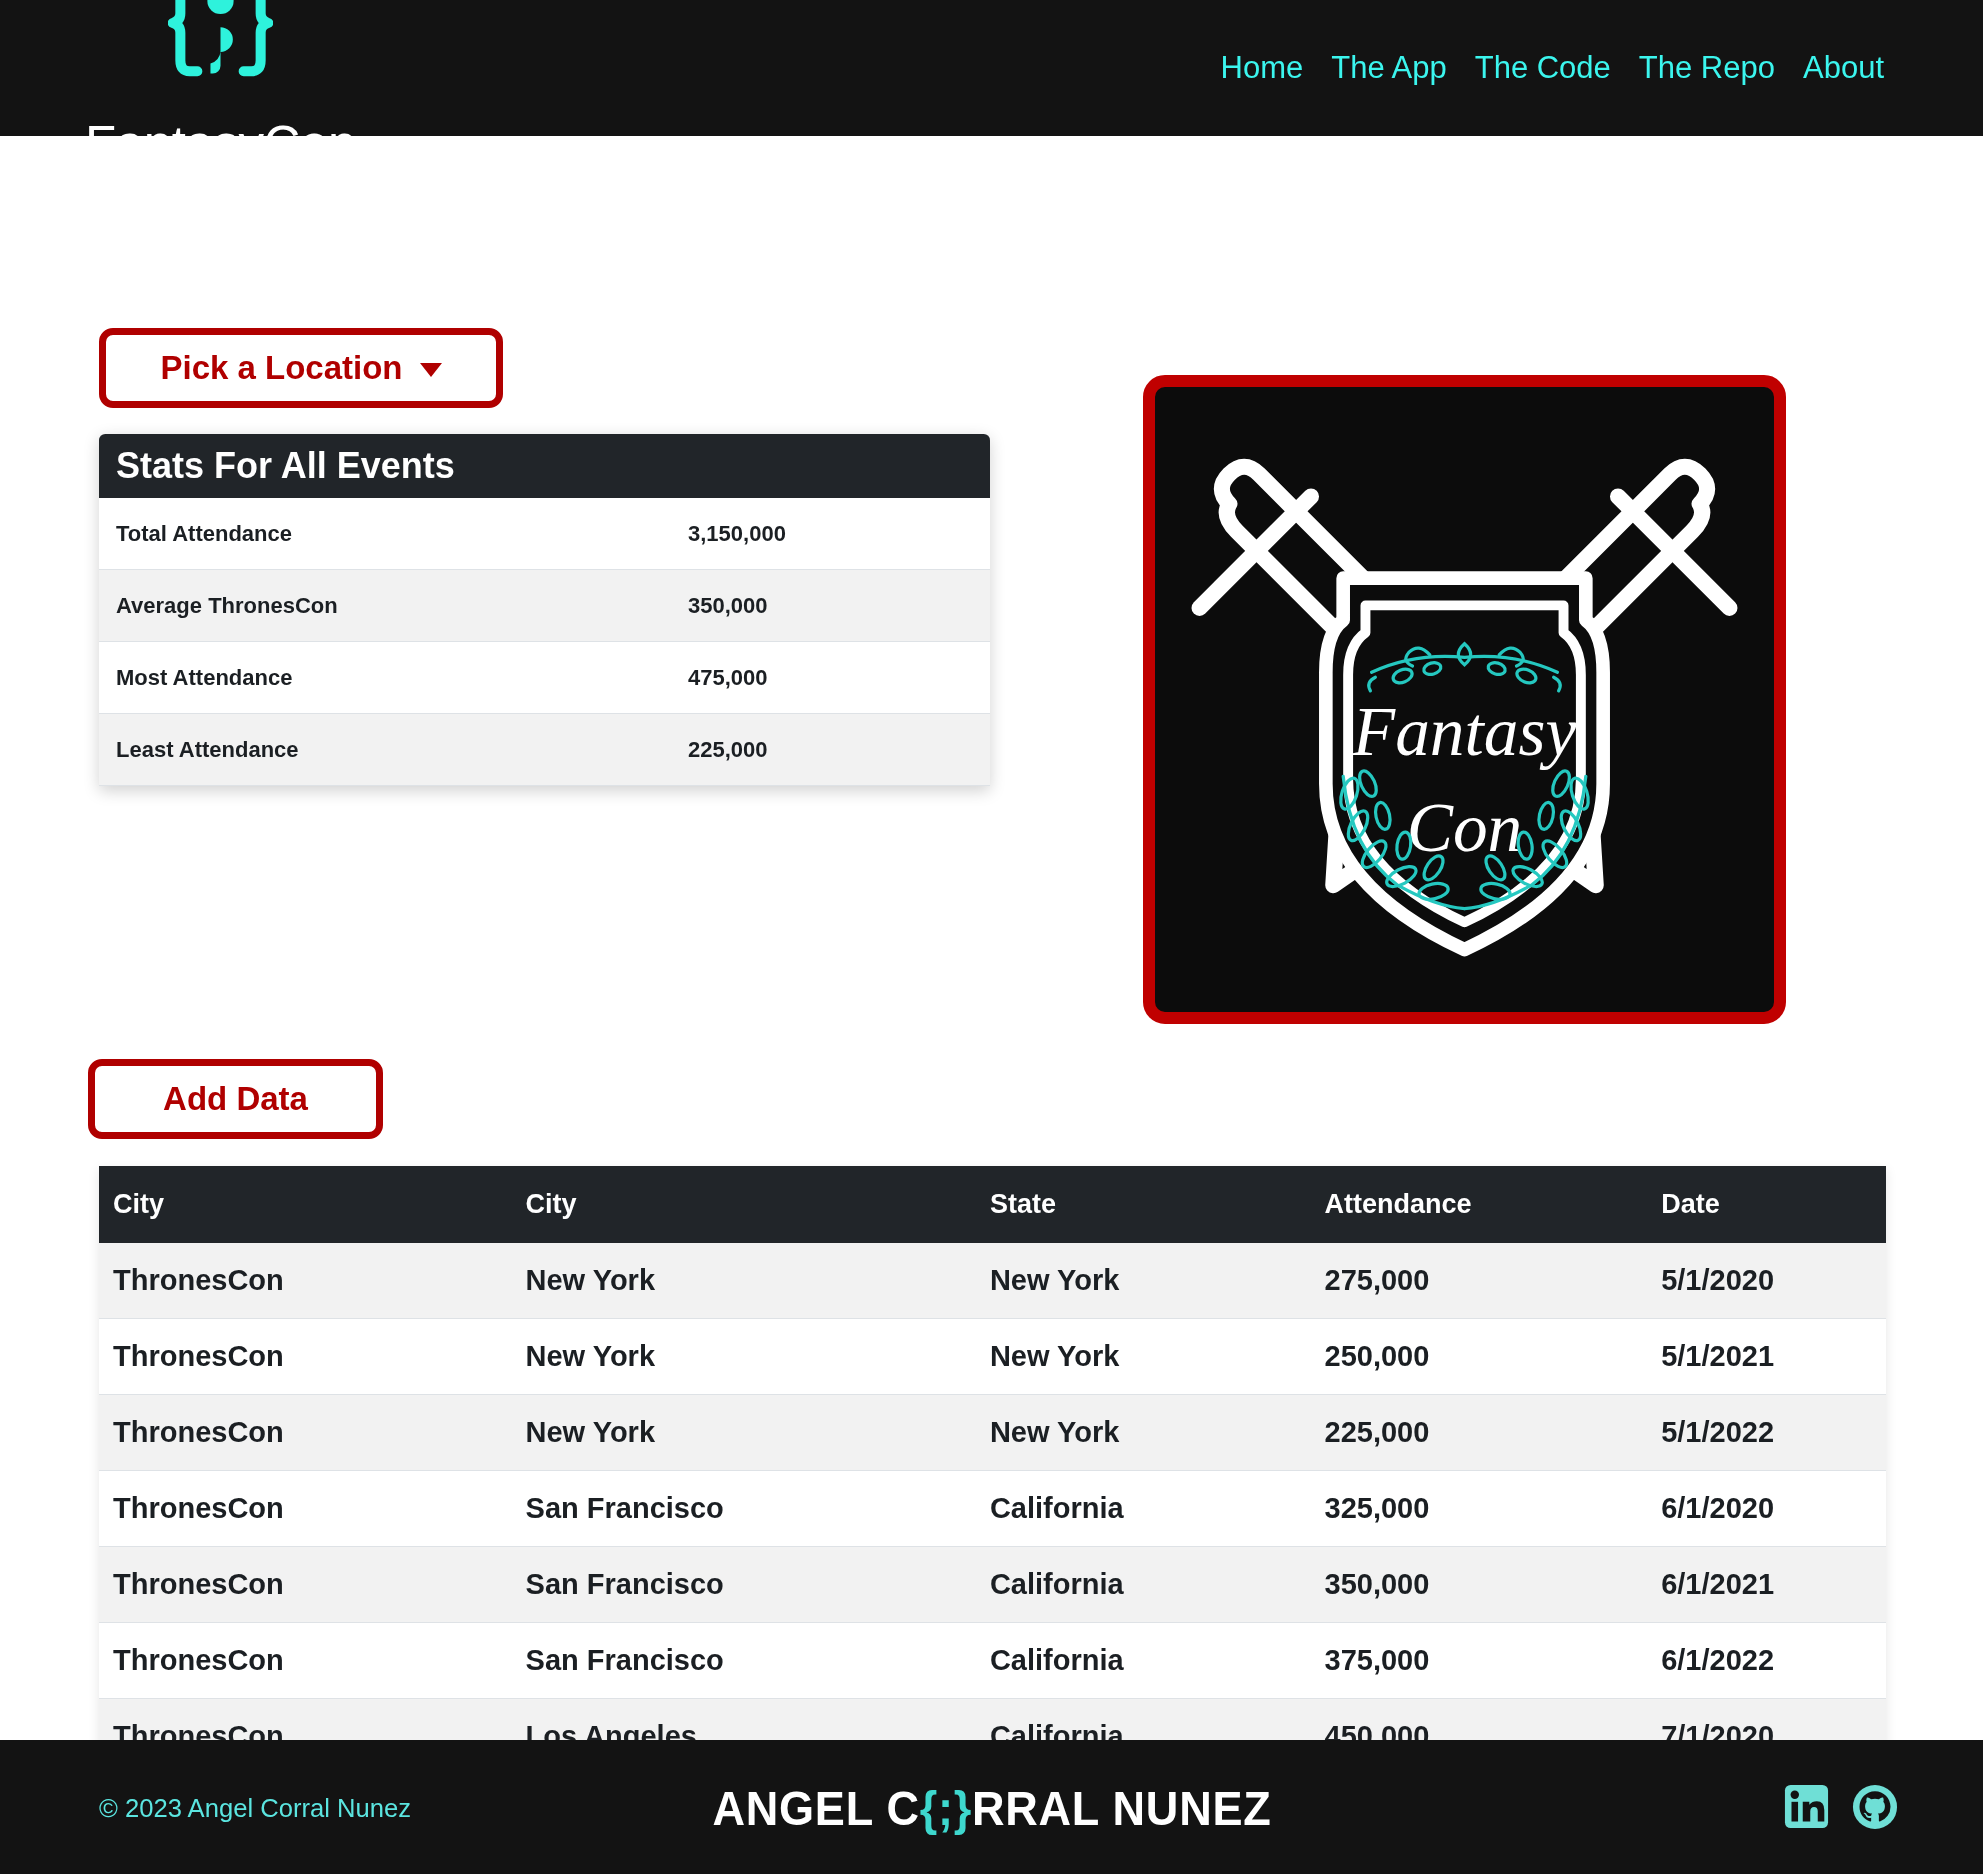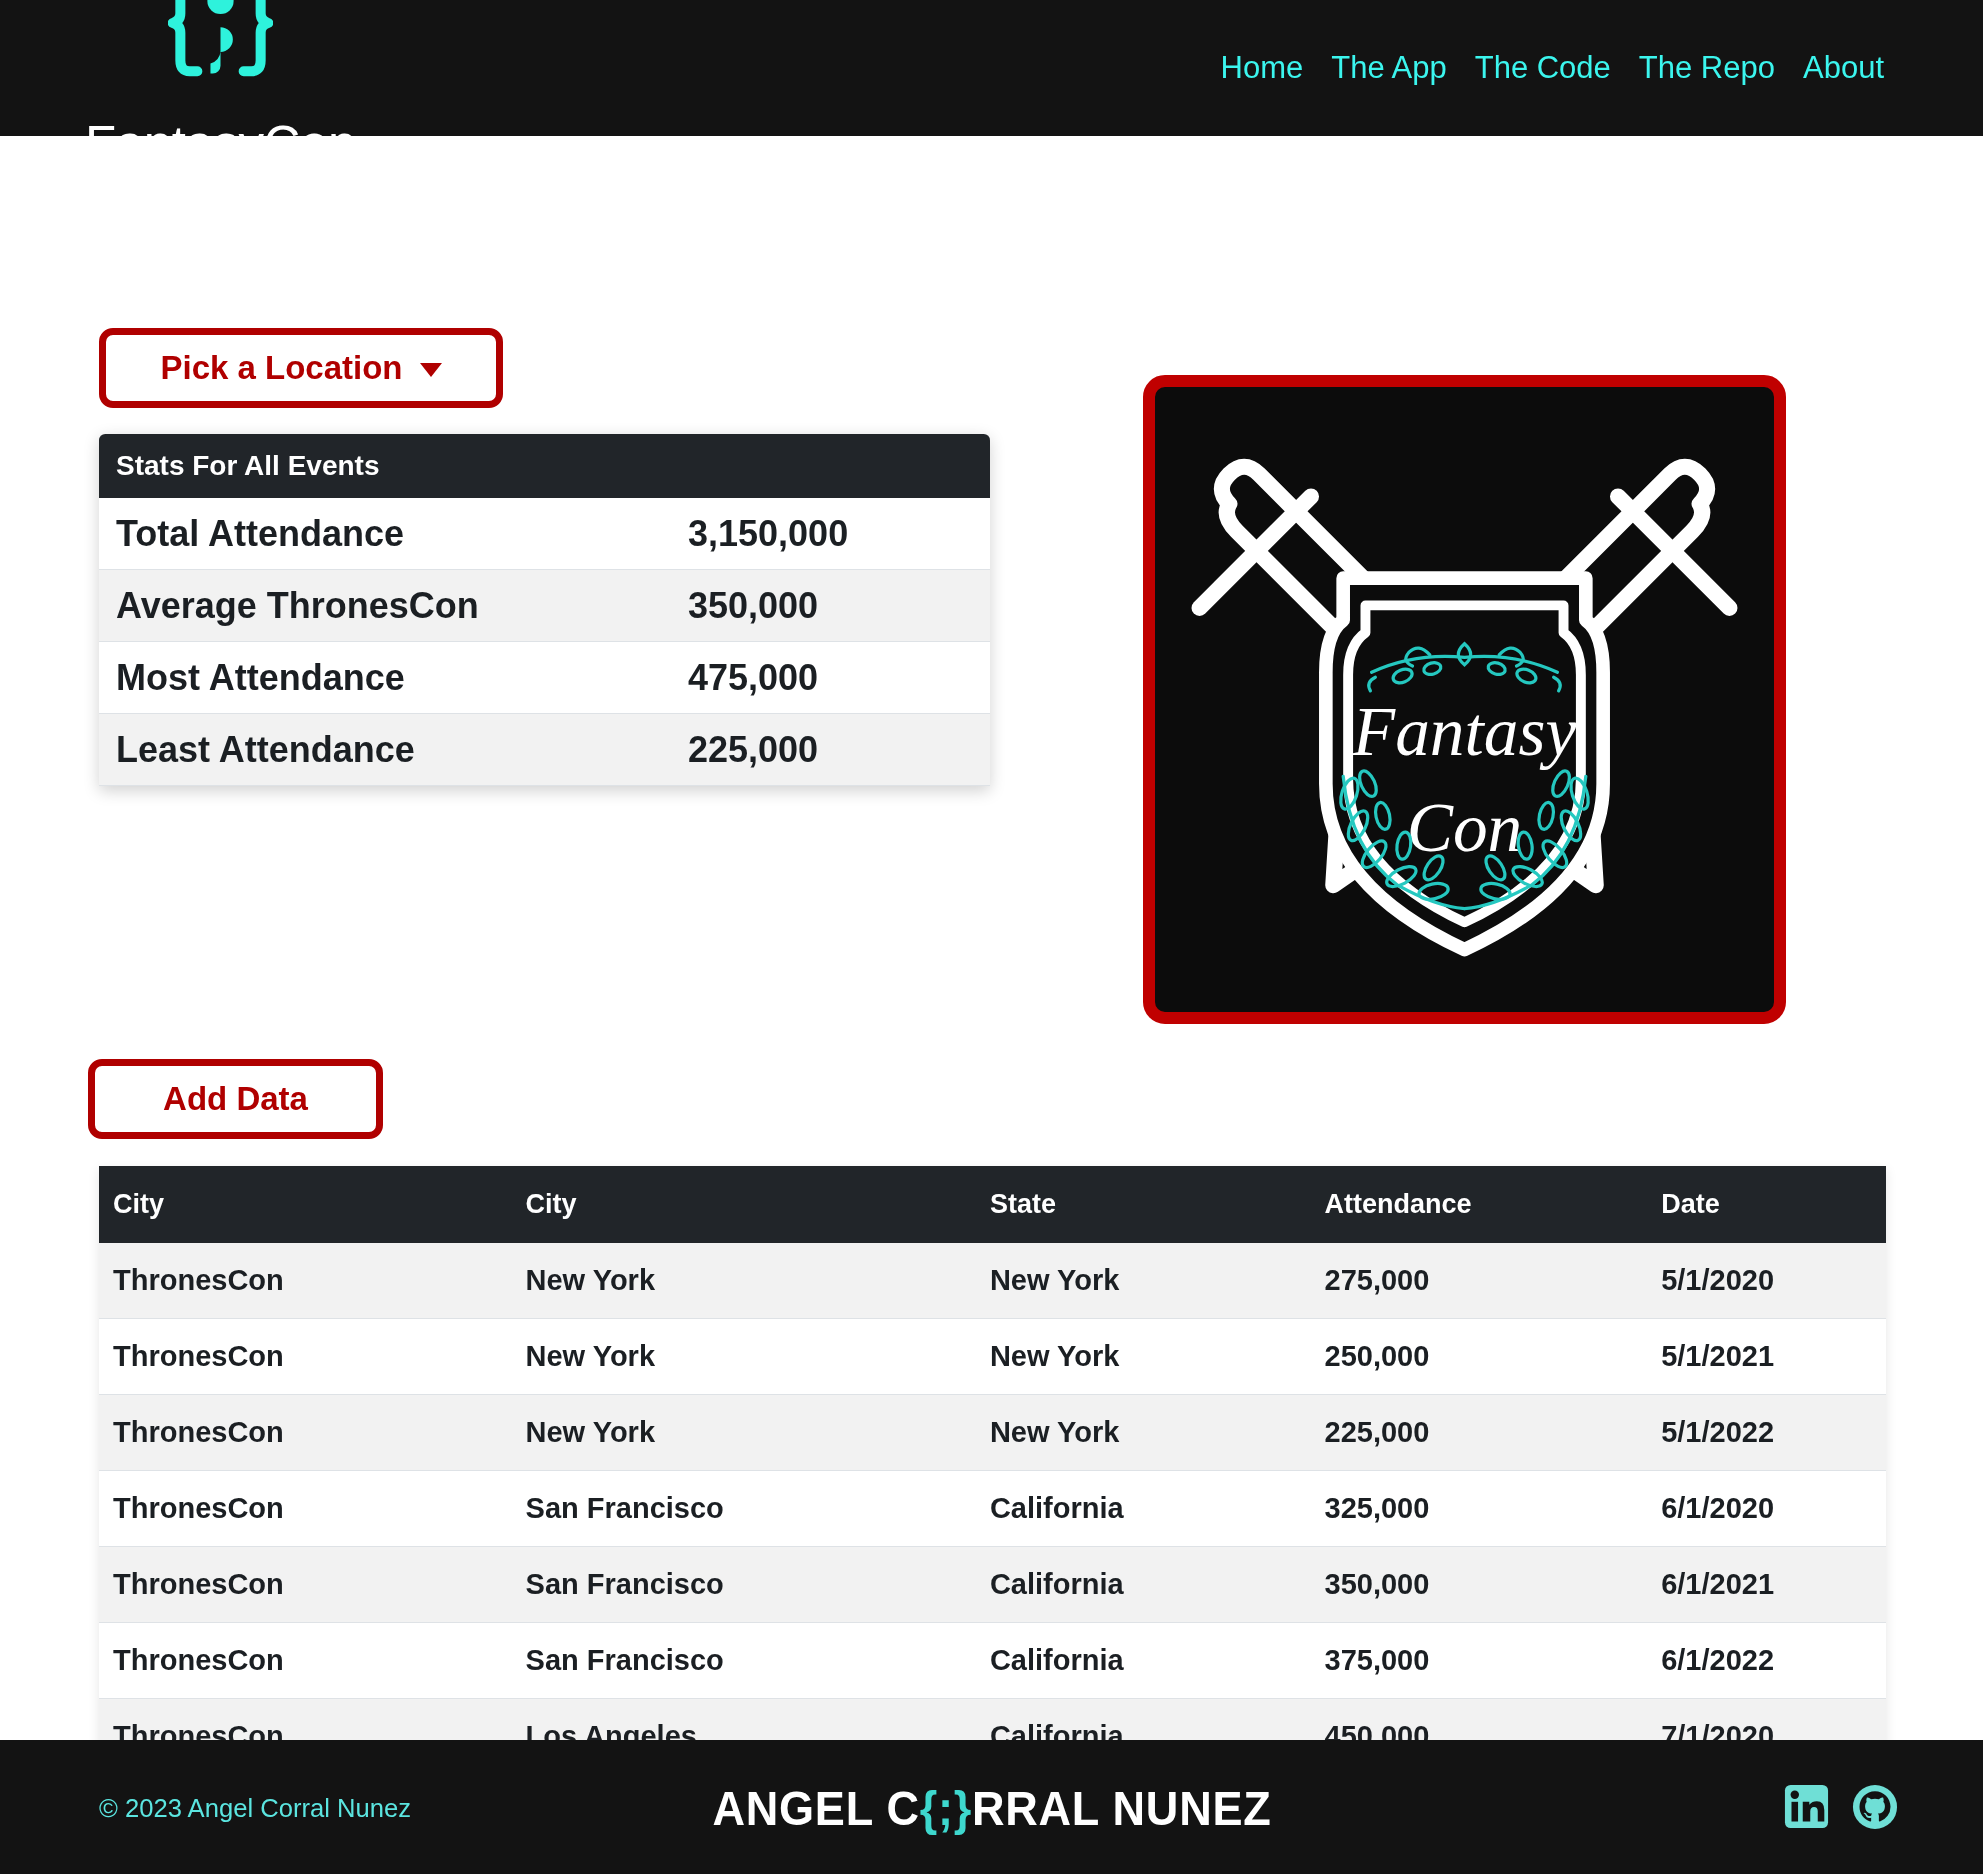--- a/index.html
+++ b/index.html
@@ -105,33 +105,33 @@
     top: 298px;
     width: 891px;
     box-shadow: 0 4.6px 15.5px rgba(0,0,0,0.18);
     border-radius: 6.2px 6.2px 0 0;
     overflow: hidden;
     background: #fff;
   }
   .stats-head {
     background: #212529;
     color: #ffffff;
-    font-size: 28px;
+    font-size: 36px;
     font-weight: bold;
     padding: 23px 0 23px 17px;
     height: 64px;
     display: flex;
     align-items: center;
   }
   .stats-row {
     display: flex;
     height: 72px;
     align-items: center;
     border-bottom: 1.5px solid #dee2e6;
-    font-size: 36px;
+    font-size: 22px;
     font-weight: bold;
     color: #1b1f23;
   }
   .stats-row:nth-child(odd) { background: #f2f2f2; }
   .stats-row:nth-child(even) { background: #ffffff; }
   .stats-row .lbl { padding-left: 17px; width: 589px; }
   .stats-row .val { }
 
   
   .logo-frame {

